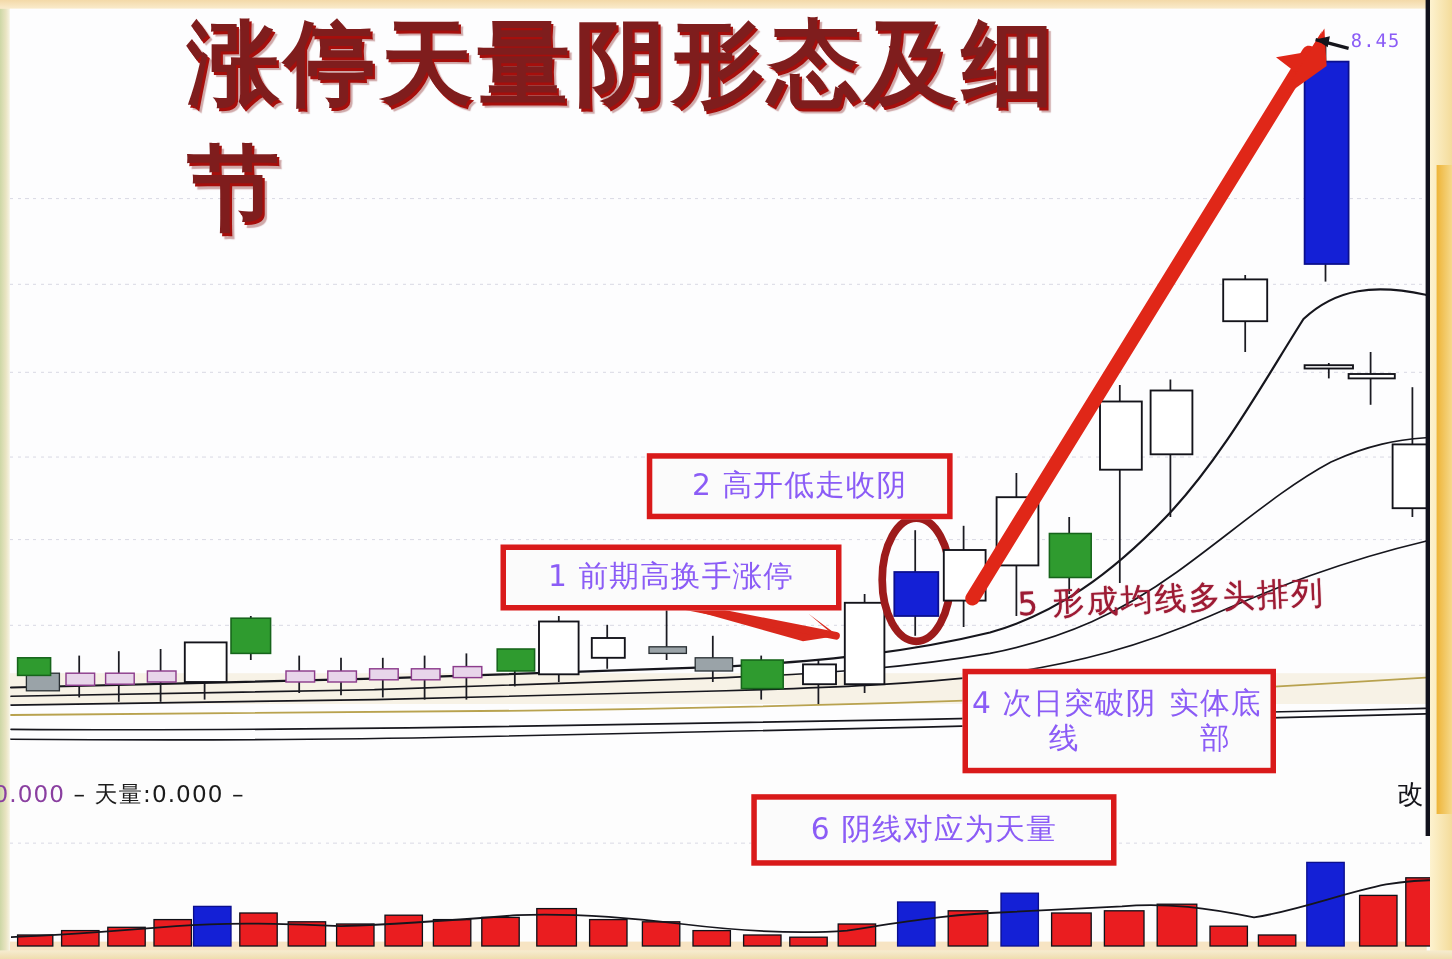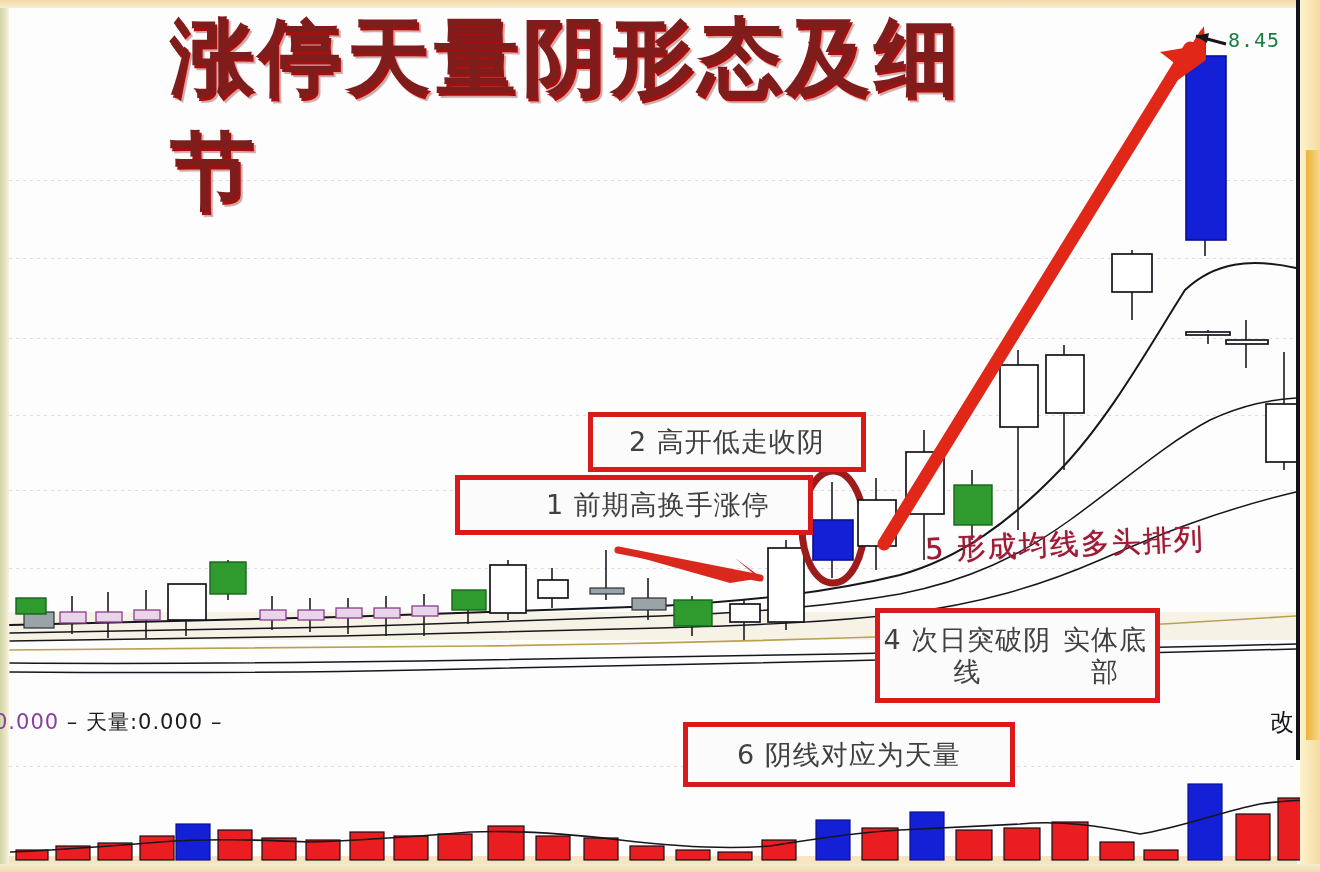--- a/index.html
+++ b/index.html
@@ -39,40 +39,40 @@
   .ma.thin{stroke-width:1.5;}
   .ma.olive{stroke:#b8a24f;stroke-width:1.6;}
 
   
   .v-red{fill:#ea1d20;stroke:#111118;stroke-width:1.2;}
   .v-blue{fill:#1420d6;stroke:#0b0f8d;stroke-width:1.2;}
   .v-ma{fill:none;stroke:#16161d;stroke-width:1.6;}
 
   
   .note{position:absolute;background:#fbfbfb;border:5px solid #d91a1a;
-        color:#404040;font-size:27px;line-height:1.18;letter-spacing:1px;
+        color:#8b5cf6;font-size:27px;line-height:1.18;letter-spacing:1px;
         display:flex;align-items:center;justify-content:center;
         font-family:"DejaVu Sans","Liberation Sans",sans-serif;white-space:pre-line;text-align:center;}
-  #note1{left:455px;top:475px;width:300px;height:50px;padding-left:48px;}
+  #note1{left:455px;top:495px;width:300px;height:50px;}
   #note2{left:588px;top:412px;width:268px;height:50px;}
   #note3{left:683px;top:722px;width:322px;height:55px;}
   #note4{left:875px;top:608px;width:275px;height:85px;flex-direction:row;}
   #note5{position:absolute;left:925px;top:525px;color:#9d1b34;font-size:29px;
          letter-spacing:2px;font-family:"DejaVu Sans","Liberation Sans",sans-serif;
          transform:rotate(-2.2deg);text-shadow:0 0 1px #9d1b34;}
 
   
   #title{position:absolute;left:170px;top:62px;width:840px;height:105px;
          font-family:"DejaVu Sans","Liberation Sans",sans-serif;
          font-size:84px;font-weight:bold;letter-spacing:4px;color:#7f1d1d;
          text-shadow:2px 3px 0 #a60f0c, 4px 5px 1px rgba(120,10,8,.35);
          display:flex;align-items:center;}
 
   
-  #price-label{position:absolute;left:1228px;top:28px;font-size:20px;color:#15803d;
+  #price-label{position:absolute;left:1228px;top:28px;font-size:17px;color:#8b5cf6;
                font-family:"DejaVu Sans Mono","Liberation Mono",monospace;letter-spacing:1px;}
   #readout{position:absolute;left:-6px;top:708px;font-size:21px;color:#1b1b1b;
            font-family:"DejaVu Sans","Liberation Sans",sans-serif;letter-spacing:1px;}
   #readout .num{color:#8a3fa0;}
   #corner-mark{position:absolute;left:1270px;top:706px;font-size:24px;color:#14141a;
                font-family:"DejaVu Sans","Liberation Sans",sans-serif;}
 </style>
 </head>
 <body>
 

